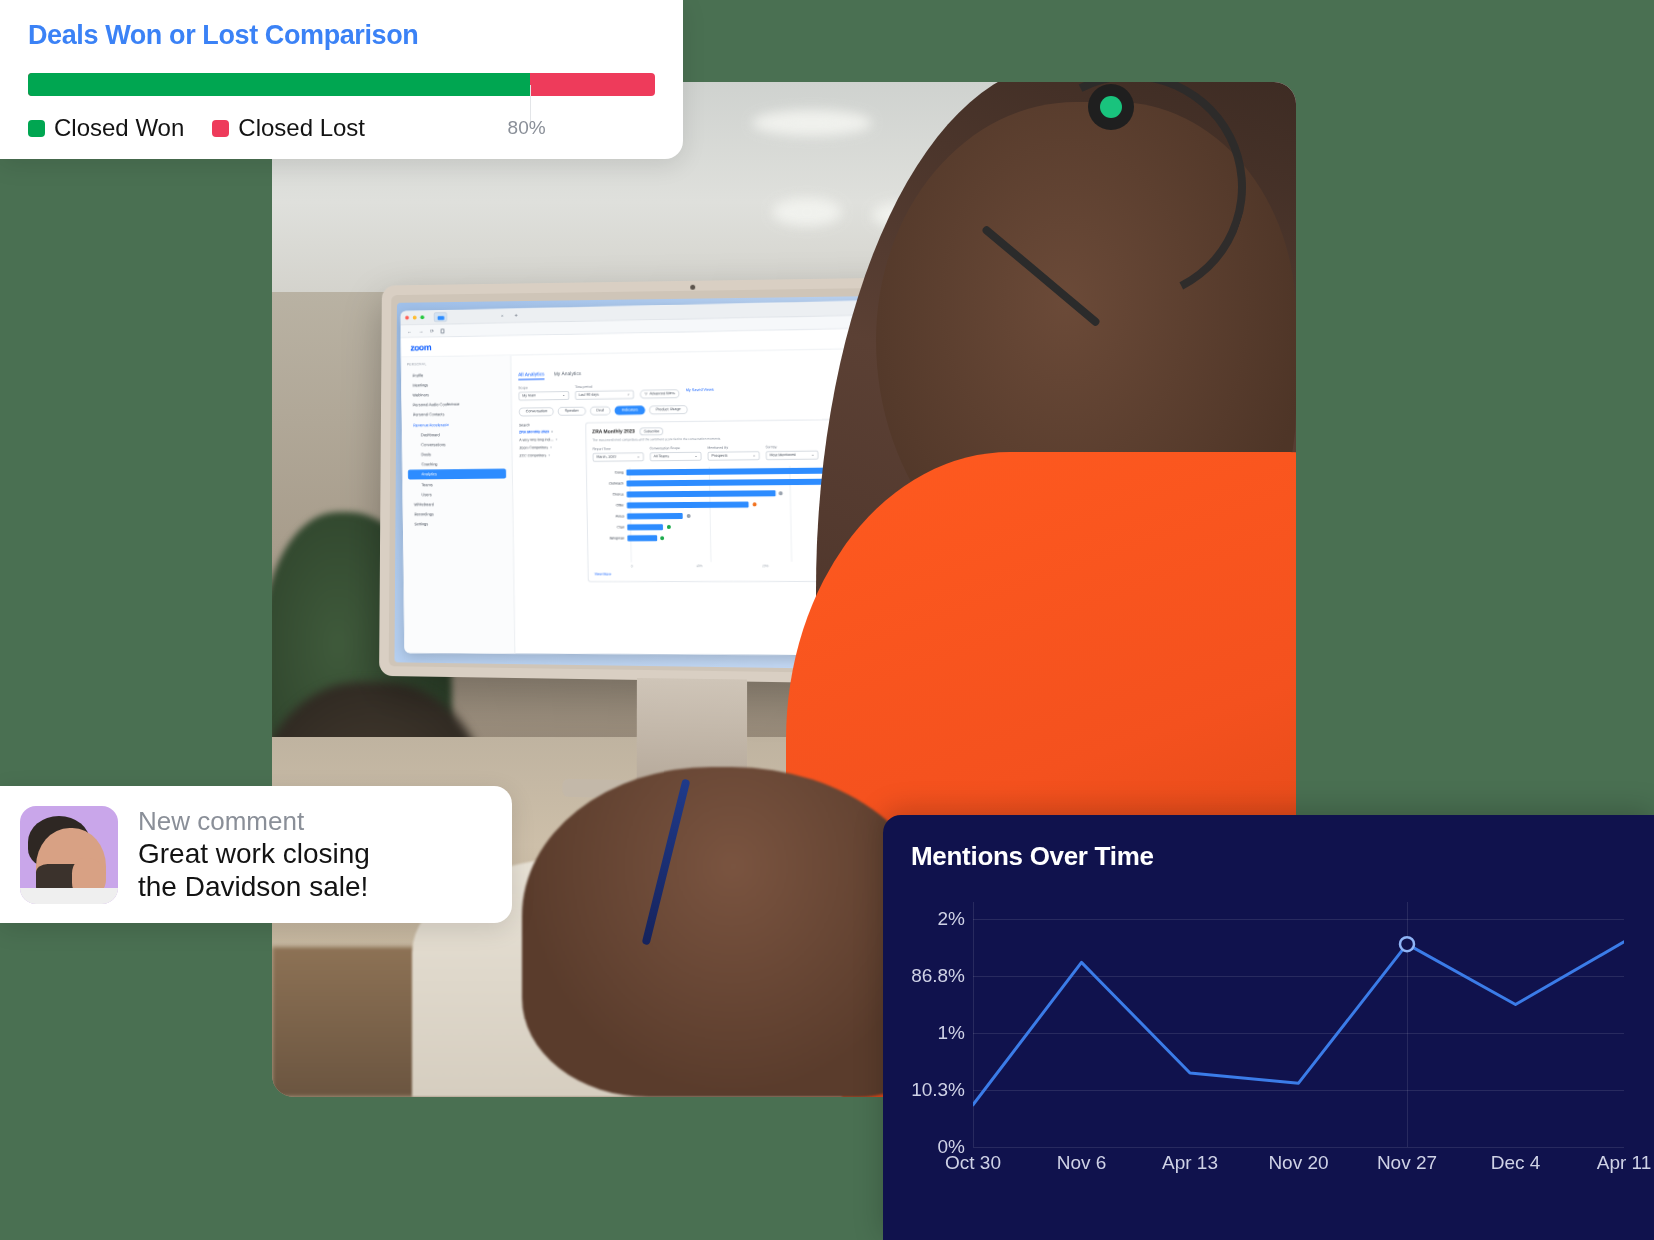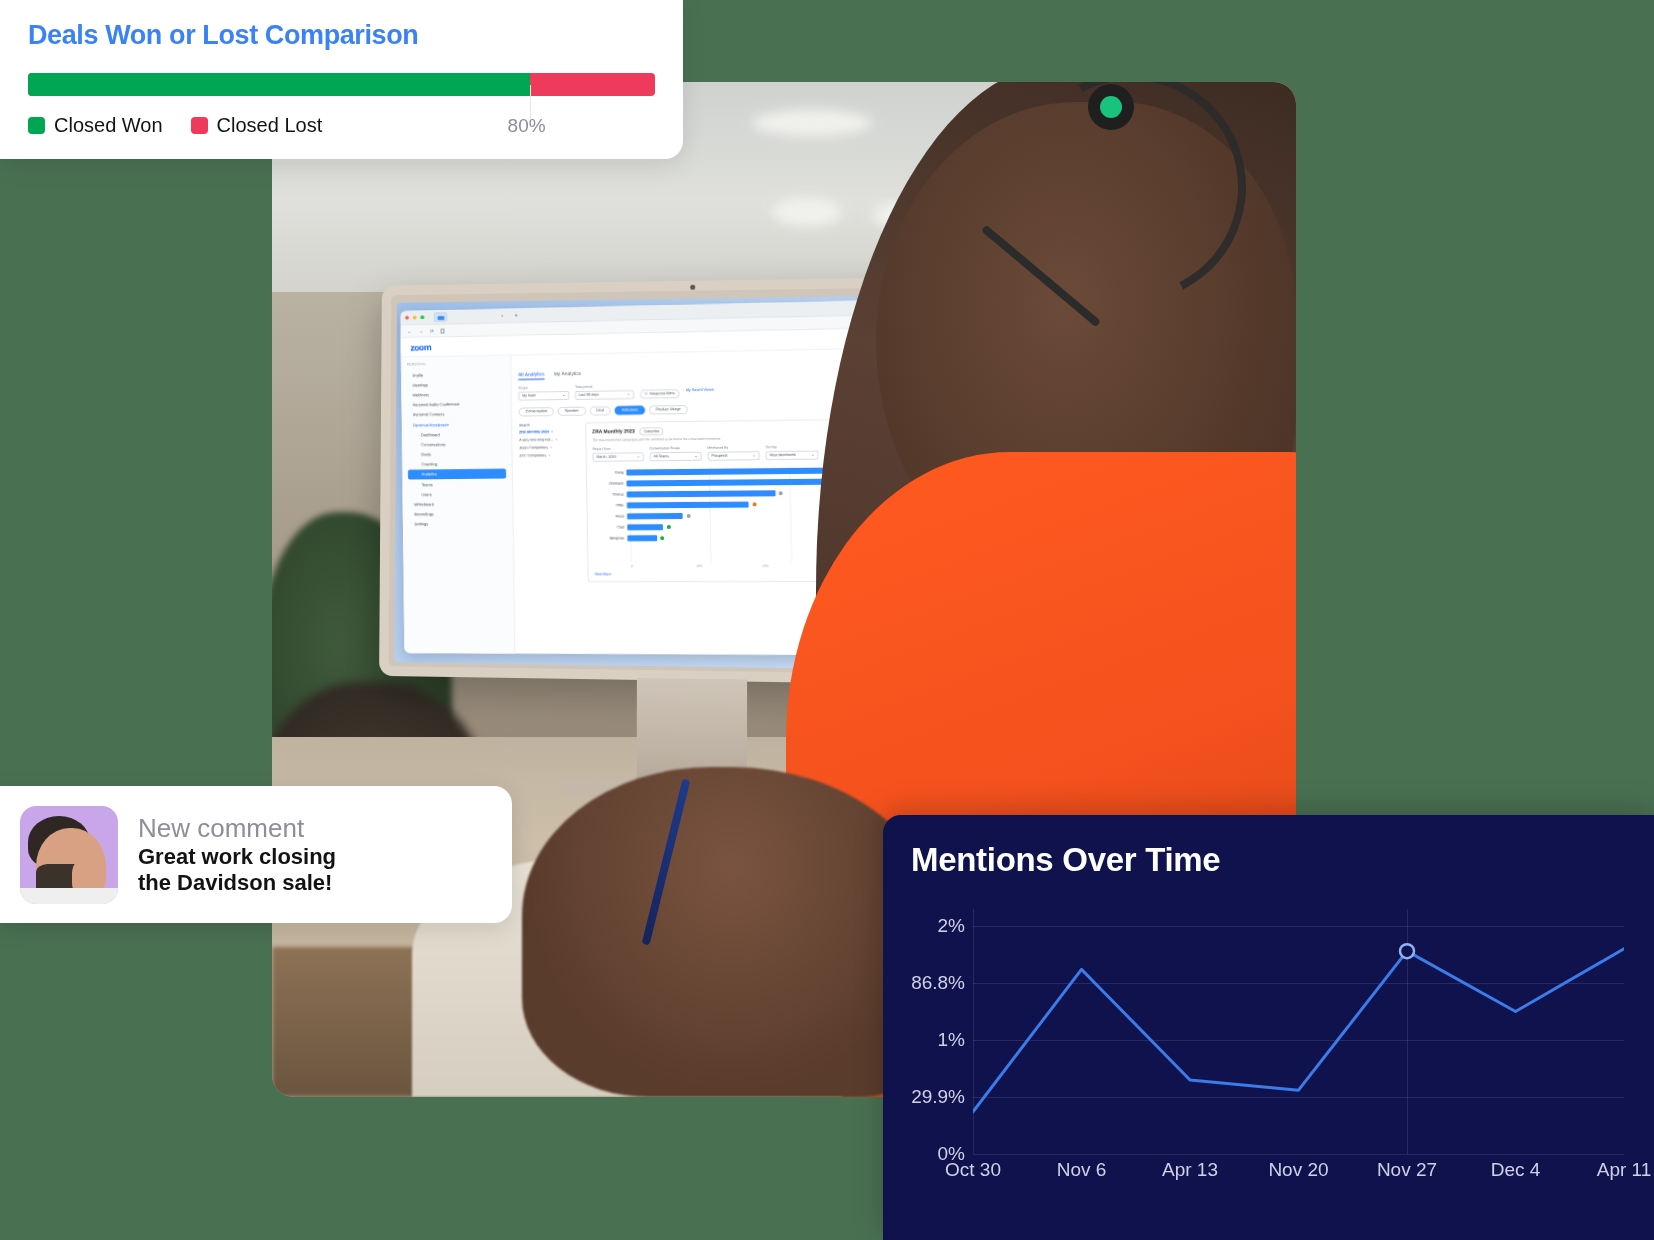--- a/index.html
+++ b/index.html
@@ -228,21 +228,21 @@
   .deals-card {
     position:absolute; left:0; top:0; width:683px; height:159px;
     background:#fff; border-radius:0 0 18px 0;
     padding:20px 28px 0 28px;
     box-shadow:0 6px 24px rgba(0,0,0,.10);
   }
   .deals-title{ font-size:27px; font-weight:700; color:#3b82f6; letter-spacing:-0.4px;}
   .deals-bar{ position:relative; margin-top:22px; height:23px; border-radius:4px; overflow:hidden; background:#ee3b5b; }
   .deals-bar .won{ position:absolute; left:0; top:0; bottom:0; background:#00a651; }
   .deals-legend{ display:flex; align-items:center; margin-top:18px; position:relative;}
-  .lg{ display:flex; align-items:center; font-size:20px; color:#131313; margin-right:28px;}
+  .lg{ display:flex; align-items:center; font-size:24px; color:#131313; margin-right:28px;}
   .lg .sw{ width:17px; height:17px; border-radius:4px; margin-right:9px;}
   .lg .sw.green{background:#00a651;} .lg .sw.red{background:#ee3b5b;}
   .deals-pct{ position:absolute; font-size:19px; color:#8a8f98; }
   .deals-tick{ position:absolute; width:1px; background:#e3e5e8; }
 
   
   .comment-card{
     position:absolute; left:0; top:786px; width:512px; height:137px;
     background:#fff; border-radius:0 18px 18px 0;
     box-shadow:0 6px 24px rgba(0,0,0,.12);
@@ -266,29 +266,29 @@
   }
   .avatar .cheek{
     position:absolute;left:52px;top:52px;width:34px;height:40px;border-radius:40% 55% 50% 40%;
     background:#d8a184;
   }
   .avatar .shirt2{
     position:absolute;left:0;bottom:0;width:100%;height:16px;background:#efefef;
   }
   .comment-txt{ min-width:0; }
   .comment-label{ font-size:26px; color:#8a8f98; line-height:1.18; }
-  .comment-body{ font-size:22px; font-weight:700; color:#131313; line-height:1.18; }
+  .comment-body{ font-size:28px; font-weight:400; color:#131313; line-height:1.18; }
 
   
   .mentions-card{
     position:absolute; left:883px; top:815px; width:771px; height:425px;
     background:#10124d; border-radius:18px 0 0 0; padding:26px 0 0 28px;
     box-shadow:0 -4px 30px rgba(0,0,0,.22);
   }
-  .mentions-title{ font-size:33px; font-weight:700; color:#fff; letter-spacing:-0.3px;}
+  .mentions-title{ font-size:26px; font-weight:700; color:#fff; letter-spacing:-0.3px;}
   .plot-wrap{ position:relative; margin-top:30px; width:713px; height:282px; }
   .yaxis{ position:absolute; left:0; top:0; width:62px; height:245px; }
   .ytick{ position:absolute; right:8px; transform:translateY(-50%); font-size:19px; color:#cfd2e6;}
   .plot{ position:absolute; left:62px; top:0; right:0; height:245px; }
   .gl{ position:absolute; left:0; right:0; height:1px; background:rgba(255,255,255,.10); }
   .glv{ position:absolute; top:0; bottom:0; width:1px; background:rgba(255,255,255,.10); }
   .xaxis{ position:absolute; left:62px; right:3px; top:250px; height:30px; }
   .xtick{ position:absolute; transform:translateX(-50%); font-size:19px; color:#cfd2e6; white-space:nowrap;}
 </style>
 </head>
@@ -588,21 +588,21 @@
       <div class="comment-body">Great work closing</div>
       <div class="comment-body">the Davidson sale!</div>
     </div>
   </div>
 
   <div class="mentions-card">
     <div class="mentions-title">Mentions Over Time</div>
     <div class="plot-wrap">
       <div class="yaxis" id="yaxis">
           <div class="ytick" style="top: 245px;">0%</div>
-          <div class="ytick" style="top: 188.023px;">29.9%</div>
+          <div class="ytick" style="top: 188.023px;">10.3%</div>
           <div class="ytick" style="top: 131.047px;">1%</div>
           <div class="ytick" style="top: 74.0698px;">86.8%</div>
           <div class="ytick" style="top: 17.093px;">2%</div>
         </div>
       <div class="plot" id="plot">
           <div class="gl" style="top: 245px;"></div>
           <div class="gl" style="top: 188.023px;"></div>
           <div class="gl" style="top: 131.047px;"></div>
           <div class="gl" style="top: 74.0698px;"></div>
           <div class="gl" style="top: 17.093px;"></div>

